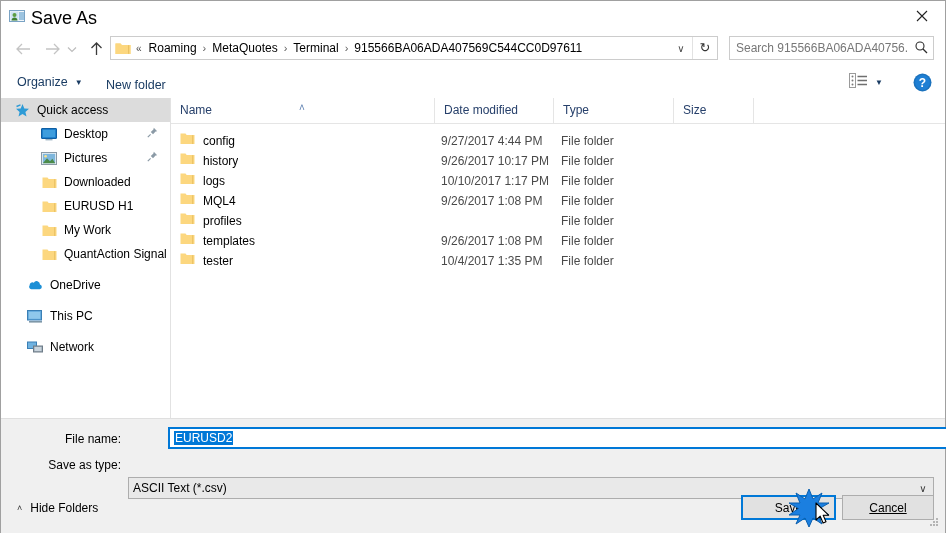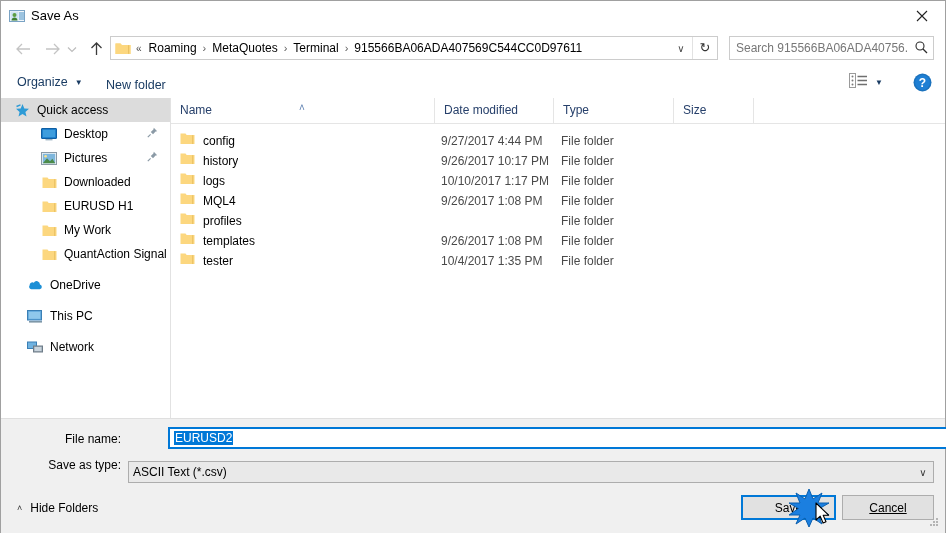--- a/index.html
+++ b/index.html
@@ -32,21 +32,21 @@
     background: #ffffff;
   }
   .title-icon {
     position: absolute;
     left: 8px; top: 7px;
     width: 16px; height: 16px;
   }
   .title-text {
     position: absolute;
     left: 30px; top: 7px;
-    font-size: 13px;
+    font-size: 18px;
     color: #000;
     white-space: nowrap;
   }
   .close-btn {
     position: absolute;
     right: 0; top: 0;
     width: 46px; height: 30px;
     display: flex;
     align-items: center;
     justify-content: center;
@@ -312,21 +312,21 @@
     display: flex;
     align-items: center;
   }
   .combo-filename {
     top: 426px;
     border: 2px solid #0078d7;
     background: #ffffff;
     margin-left: 40px;
   }
   .combo-savetype {
-    top: 460px;
+    top: 476px;
     border: 1px solid #adadad;
     background: #e9e9e9;
     gap: 40px;
   }
   .combo-value {
     flex: 1 1 auto;
     padding-left: 4px;
     font-size: 12px;
     color: #000;
     white-space: nowrap;

